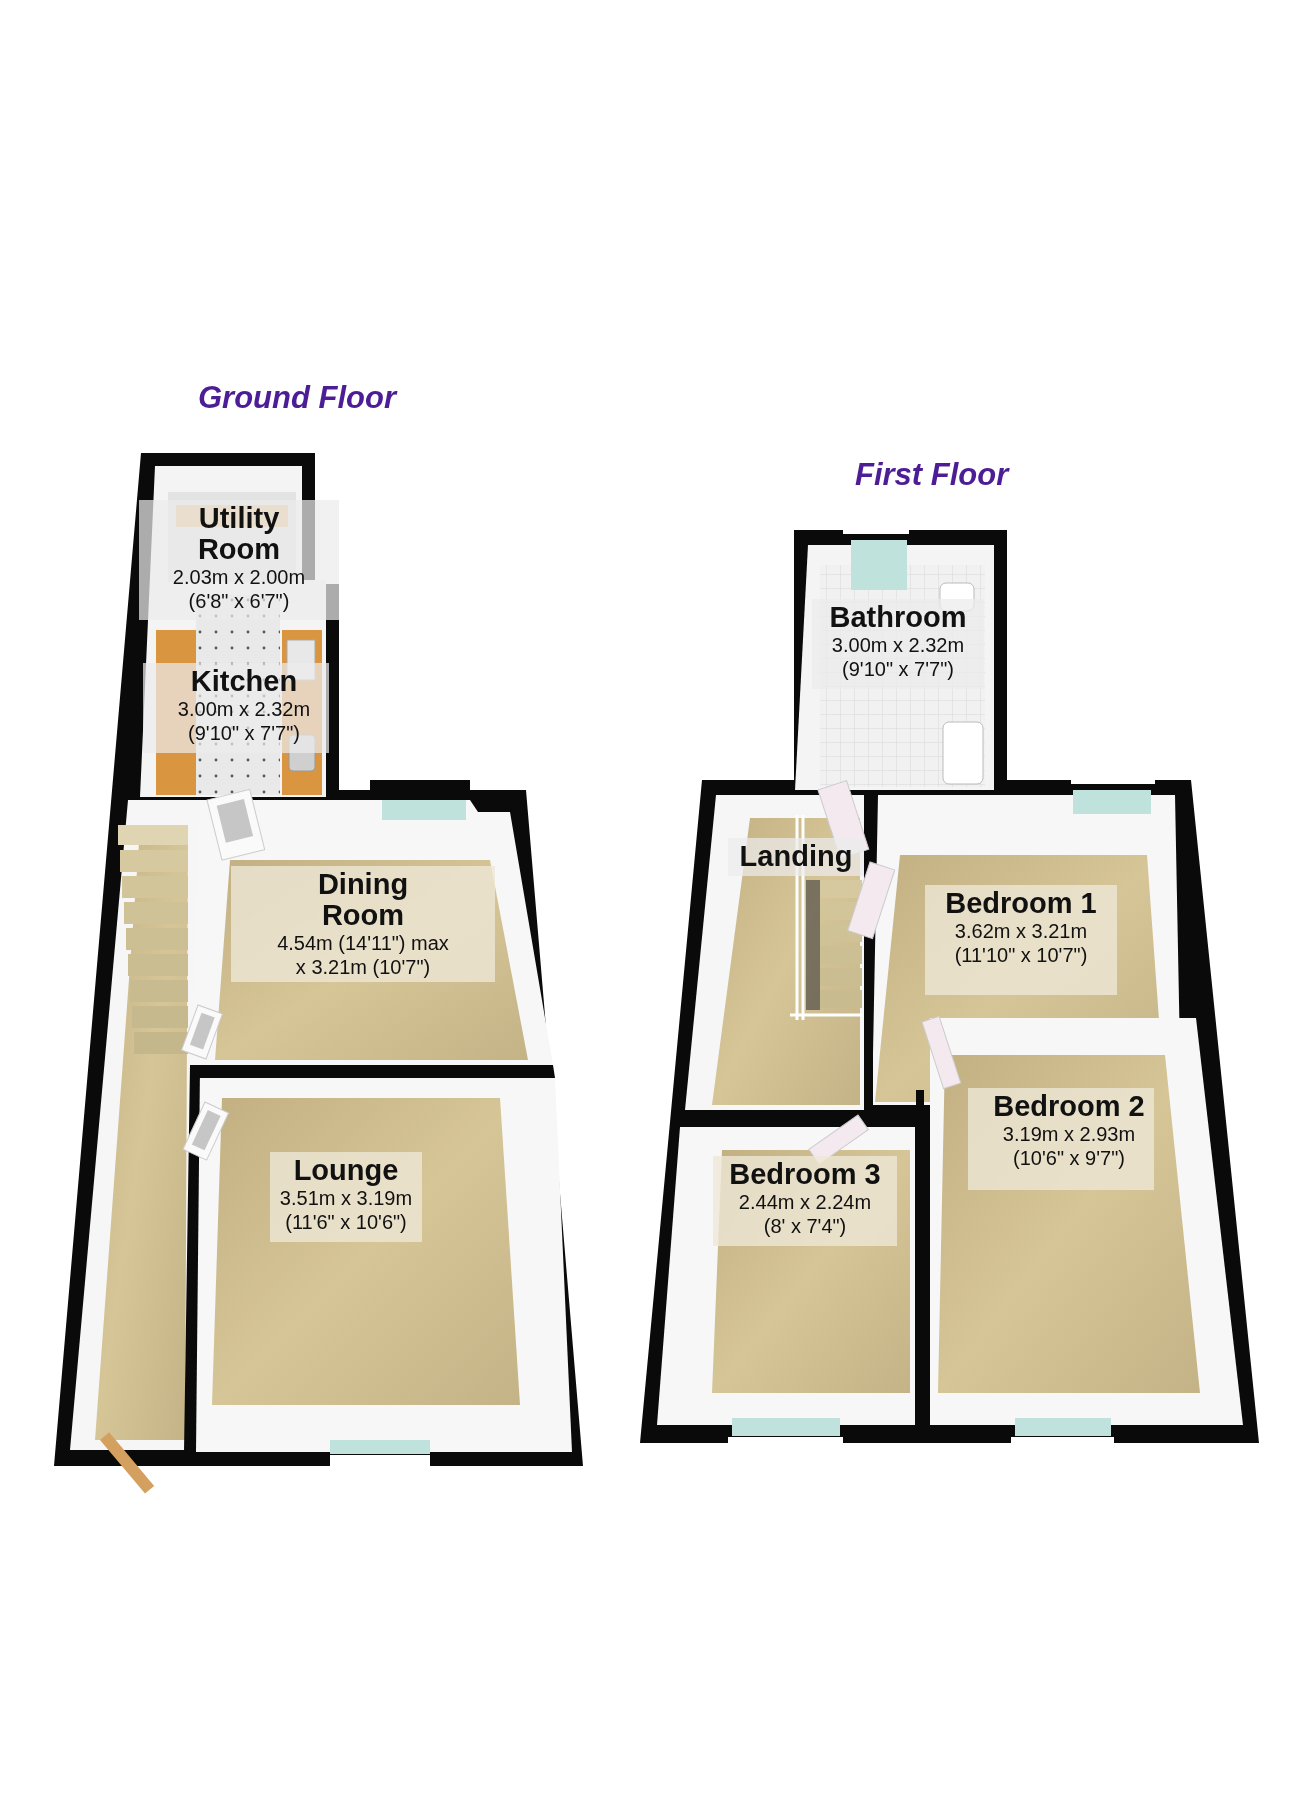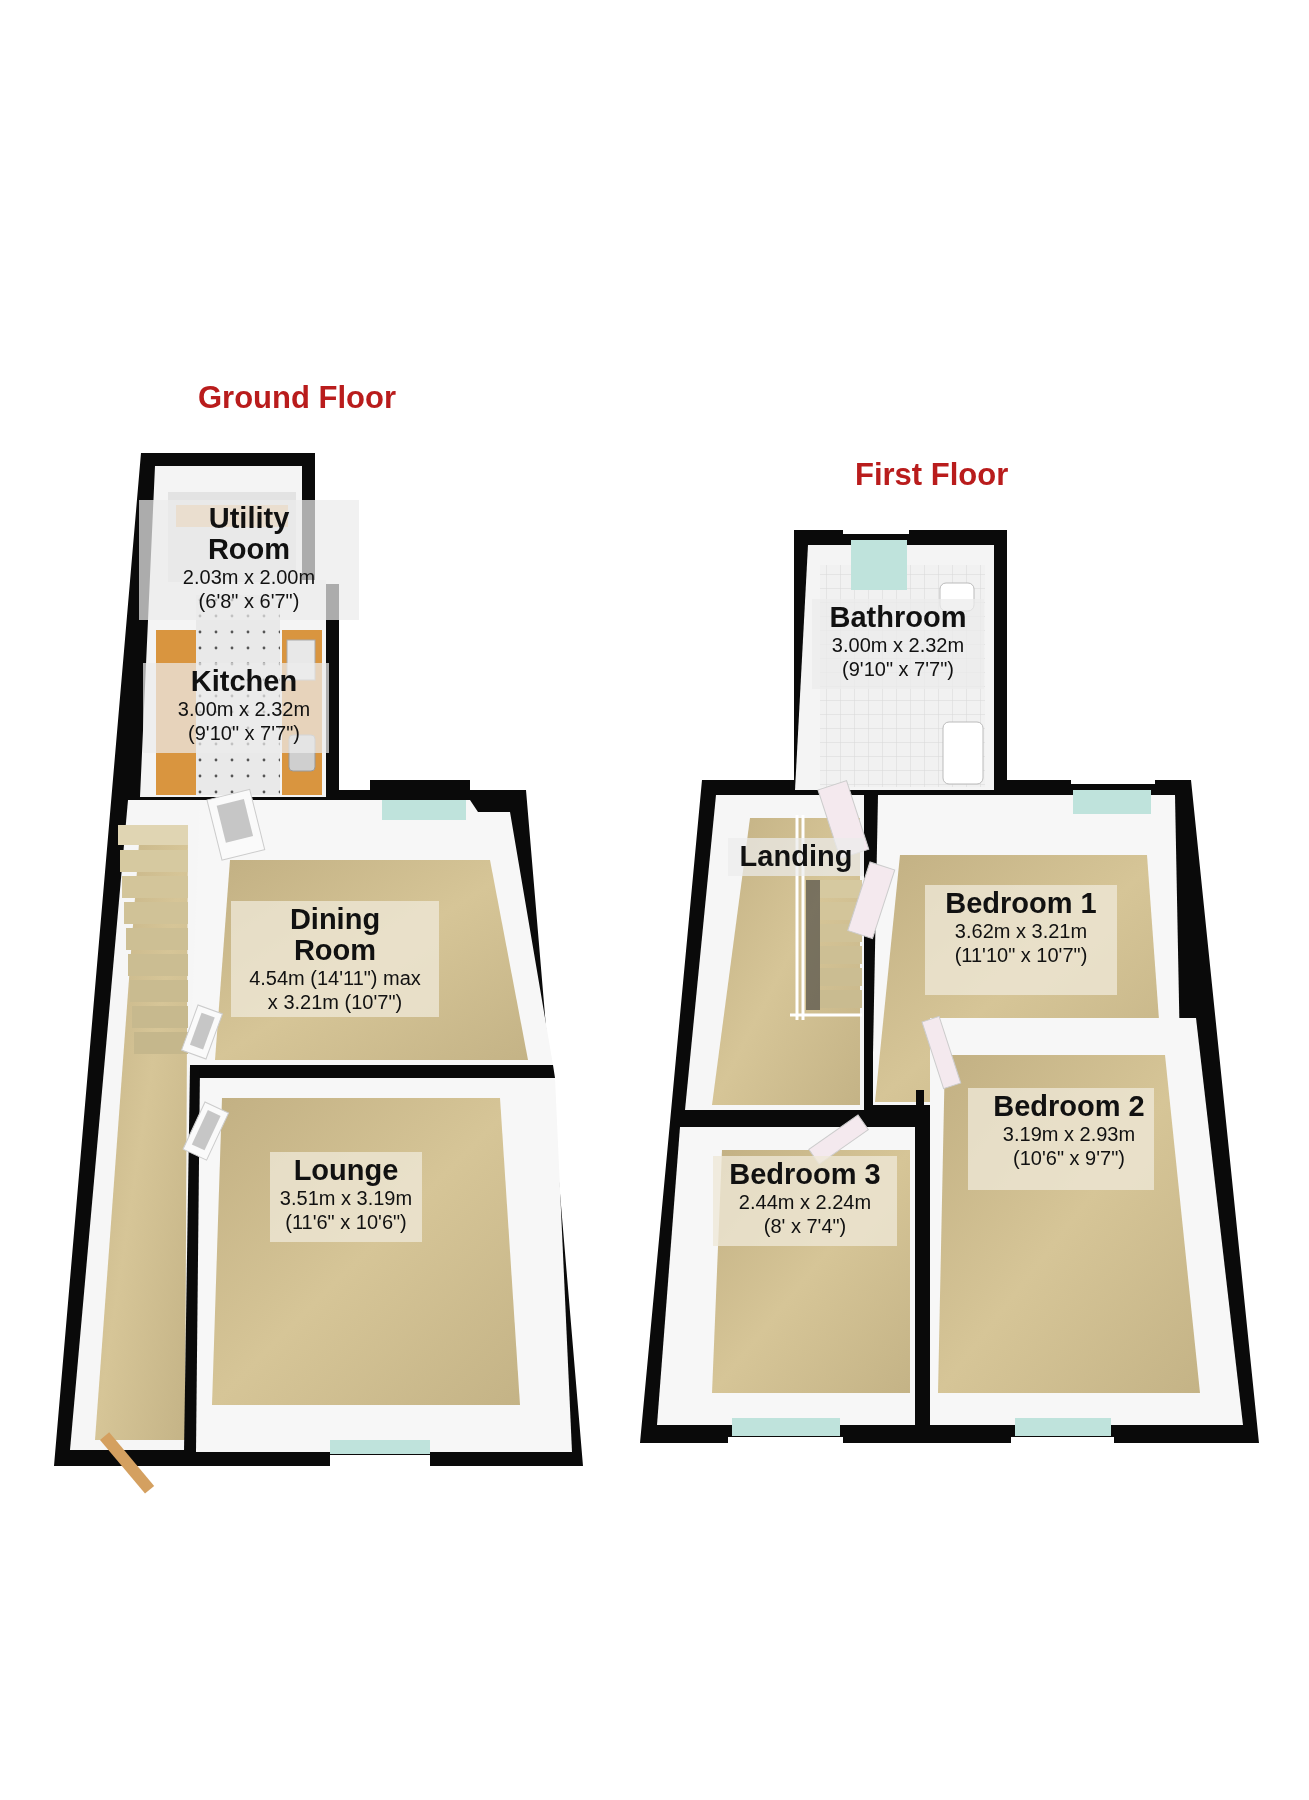--- a/index.html
+++ b/index.html
@@ -1,19 +1,19 @@
 <!DOCTYPE html>
 <html><head>
 <meta charset="utf-8">
 <style>
   html, body { margin:0; padding:0; background:#ffffff; }
   body { width:1309px; height:1800px; position:relative; overflow:hidden;
          font-family:"Liberation Sans", "DejaVu Sans", sans-serif; color:#111; }
   #plan { position:absolute; left:0; top:0; width:1309px; height:1800px; }
-  .floor-title { position:absolute; font-weight:bold; font-size:31px; color:#b91c1c; white-space:nowrap; }
+  .floor-title { position:absolute; font-weight:bold; font-size:31px; color:#4c1d95; white-space:nowrap;font-style:italic; }
   .label { position:absolute; background:rgba(238,232,215,0.78); text-align:center;
            line-height:1.0; padding:3px 4px; box-sizing:border-box; }
   .label.light { background:rgba(235,235,235,0.72); }
   .room-name { display:block; font-weight:bold; font-size:29px; line-height:31px; }
   .room-dim { display:block; font-size:20px; line-height:24px; }
 </style>
 </head>
 <body>
 
 <svg id="plan" viewBox="0 0 1309 1800" xmlns="http://www.w3.org/2000/svg">
@@ -147,34 +147,34 @@
     </g>
     <g transform="translate(858,1115) rotate(55)">
       <rect width="18" height="60" fill="#f4e9ee" stroke="#ccc"></rect>
     </g>
   </g>
 </svg>
 
 <div class="floor-title" style="left:198px; top:380px;">Ground Floor</div>
 <div class="floor-title" style="left:855px; top:457px;">First Floor</div>
 
-<div class="label light" style="left:139px; top:500px; width:220px; height:120px;">
+<div class="label light" style="left:139px; top:500px; width:200px; height:120px;">
   <span class="room-name">Utility</span>
   <span class="room-name">Room</span>
   <span class="room-dim">2.03m x 2.00m</span>
   <span class="room-dim">(6'8" x 6'7")</span>
 </div>
 
 <div class="label light" style="left:143px; top:663px; width:186px; height:90px;padding-left:20px;">
   <span class="room-name">Kitchen</span>
   <span class="room-dim">3.00m x 2.32m</span>
   <span class="room-dim">(9'10" x 7'7")</span>
 </div>
 
-<div class="label" style="left:231px; top:866px; width:208px; height:116px;margin-top:35px;">
+<div class="label" style="left:231px; top:866px; width:264px; height:116px;">
   <span class="room-name">Dining</span>
   <span class="room-name">Room</span>
   <span class="room-dim">4.54m (14'11") max</span>
   <span class="room-dim">x 3.21m (10'7")</span>
 </div>
 
 <div class="label" style="left:270px; top:1152px; width:152px; height:90px;">
   <span class="room-name">Lounge</span>
   <span class="room-dim">3.51m x 3.19m</span>
   <span class="room-dim">(11'6" x 10'6")</span>

